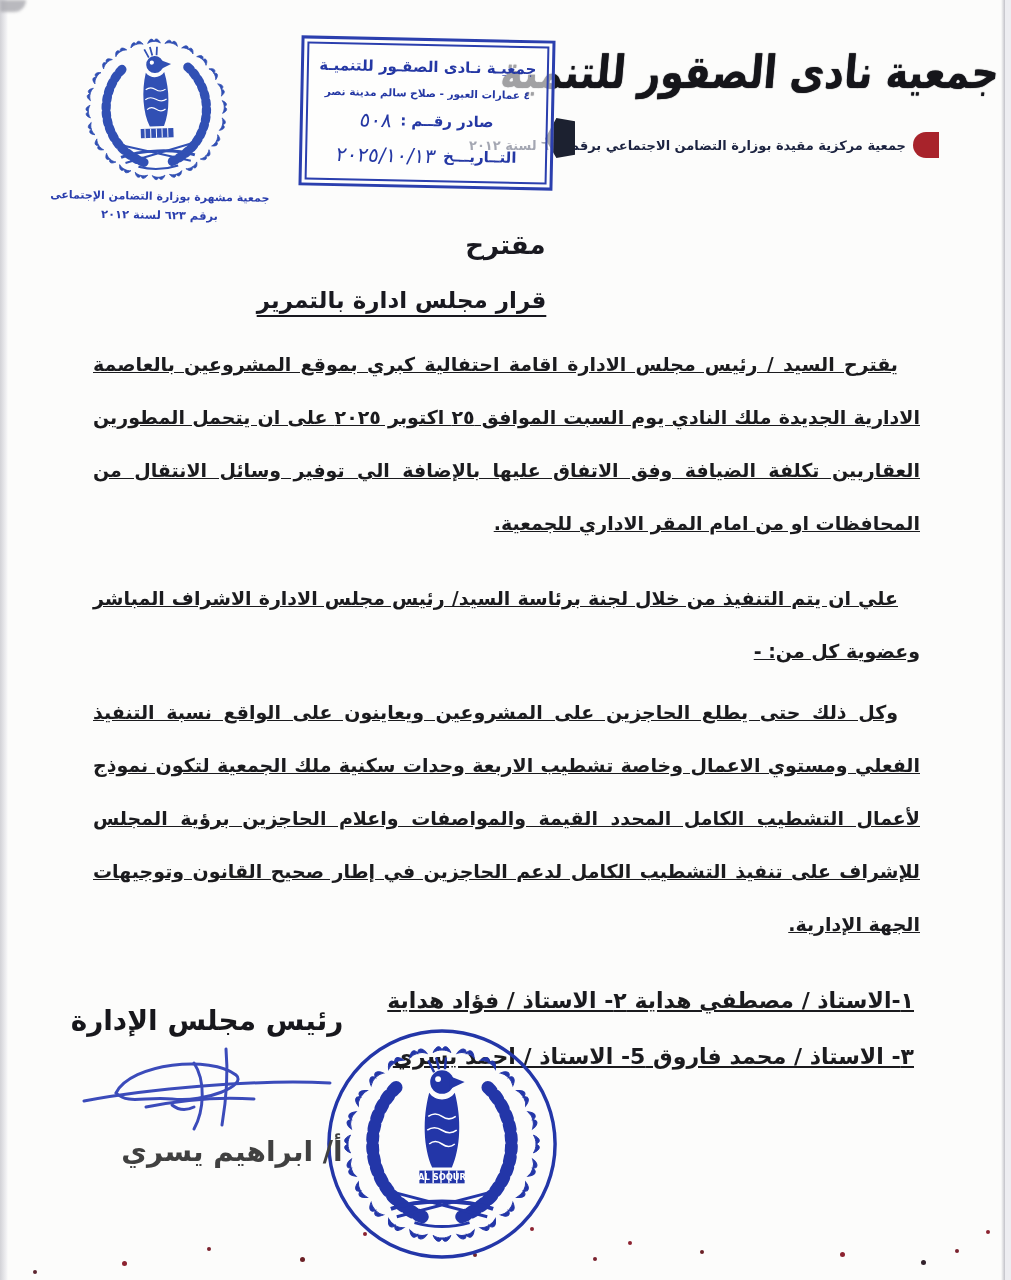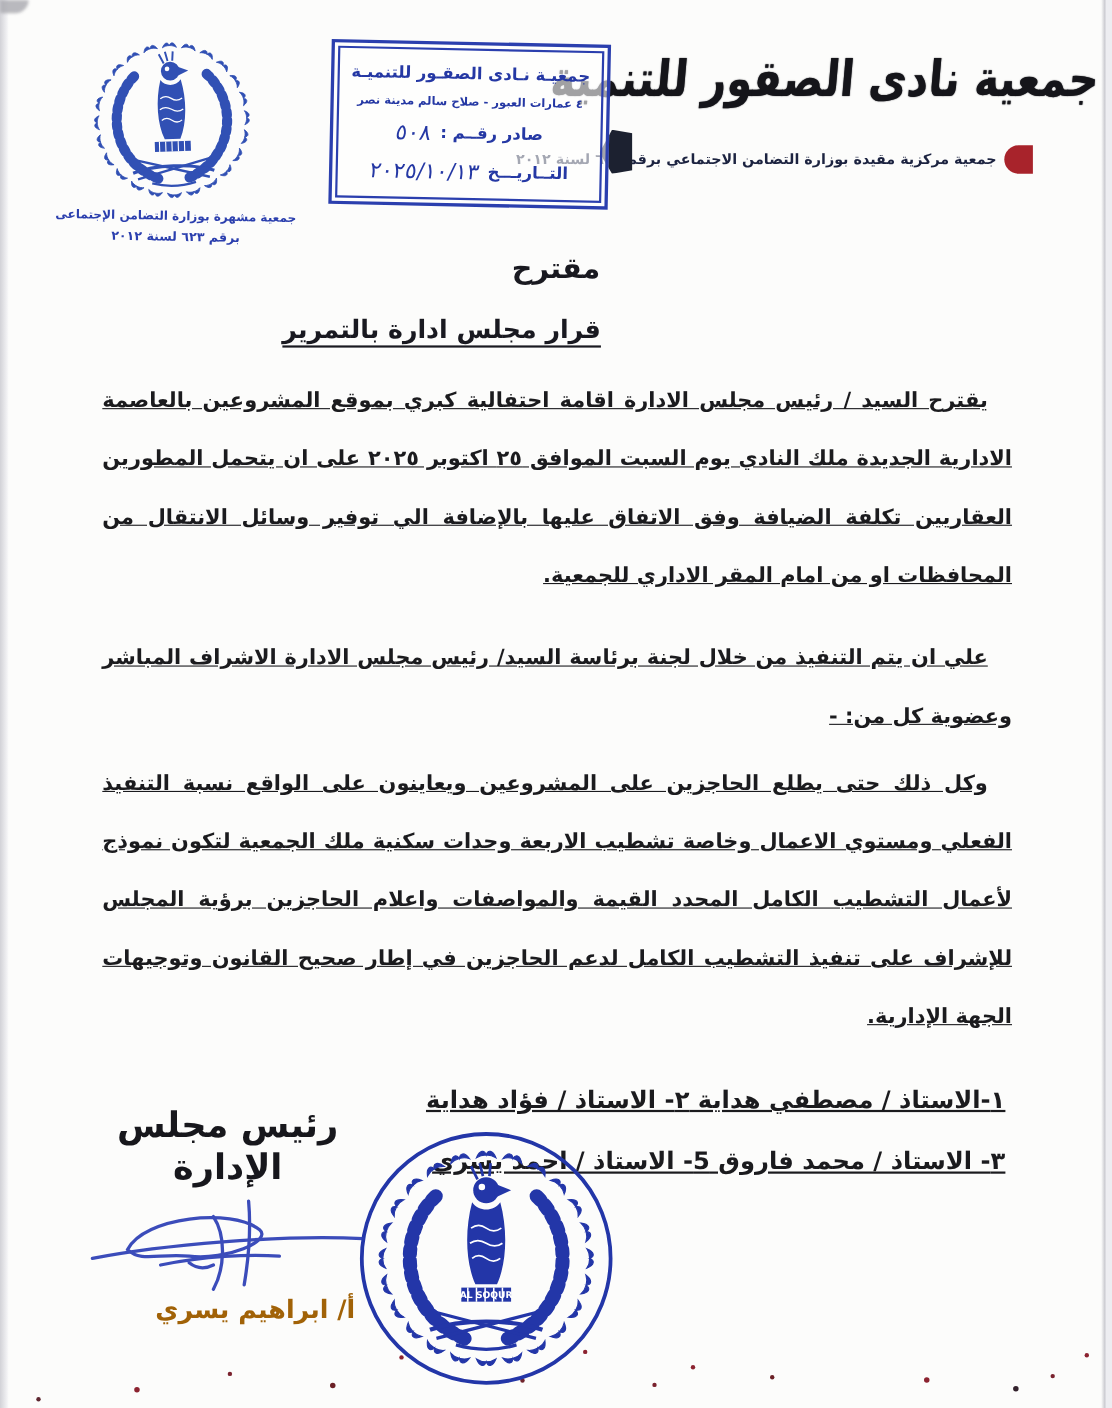--- a/index.html
+++ b/index.html
@@ -63,23 +63,23 @@
     font-size:23px;font-weight:bold;text-decoration:underline;text-underline-offset:7px;color:#191920;}
   
   .body-text{position:absolute;right:91px;top:338px;width:827px;direction:rtl;text-decoration:underline;}
   .body-text p{
     margin:0 0 22px 0;font-size:19px;font-weight:bold;line-height:53px;color:#1b1b1e;
     text-align:justify;text-justify:inter-word;text-indent:22px;
   }
   .member-list{margin-top:22px;font-size:22px;font-weight:bold;line-height:56px;text-align:right;padding-right:6px;}
   
   .sig-block{position:absolute;left:62px;top:1004px;width:290px;text-align:center;z-index:2;}
-  .sig-title{font-size:32px;font-weight:bold;color:#17171c;}
+  .sig-title{font-size:28px;font-weight:bold;color:#17171c;}
   .sig-svg{display:block;margin:4px auto 0;}
-  .sig-name{width:240px;margin:2px 0 0 28px;font-size:23px;font-weight:bold;color:#a16207;text-align:center;}
+  .sig-name{width:240px;margin:2px 0 0 28px;font-size:28px;font-weight:bold;color:#404040;text-align:center;}
   
   .round-stamp{position:absolute;left:318px;top:1026px;z-index:1;color:#2336a8;}
   .dots span{position:absolute;border-radius:50%;}
 </style>
 </head>
 <body>
 
 <svg width="0" height="0" style="position:absolute" aria-hidden="true">
   <defs>
     <path id="bird" d="M111,27 C114,19.5 118.5,19.5 120,24.5 C121.5,19.5 126,19.5 129,27 C124,23.5 116,23.5 111,27 Z"></path>

